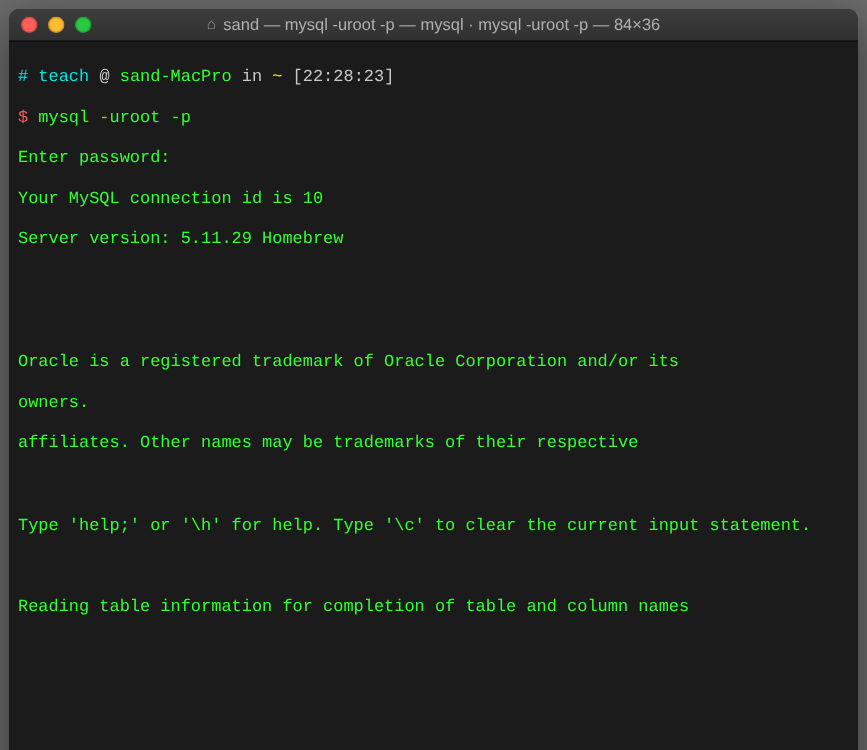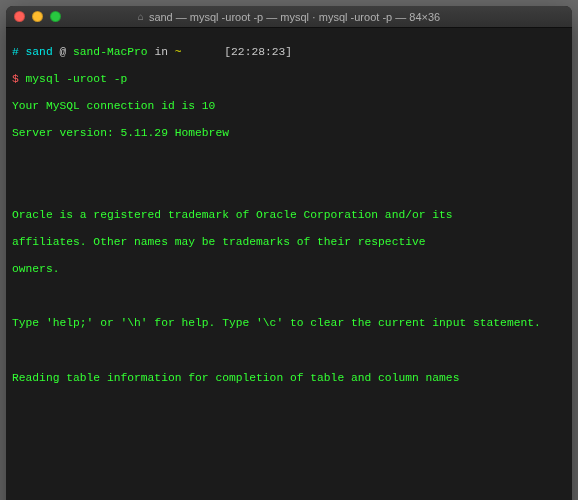--- a/index.html
+++ b/index.html
@@ -62,21 +62,21 @@
       word-break: break-word;
       min-height: 466px;
     }
     .line { display: block; }
     .p-hash   { color: #00e5e5; } 
     .p-user   { color: #00e5e5; }
     .p-at     { color: #c8c8c8; }
     .p-host   { color: #33ff33; }
     .p-in     { color: #c8c8c8; }
     .p-cwd    { color: #e8e800; }
-    .p-time   { color: #c8c8c8; margin-left: 36px; }
+    .p-time   { color: #c8c8c8; }
     .p-dollar { color: #ff5c5c; }
     .cmd      { color: #33ff33; margin-top: 24px; }
     .out      { color: #33ff33; }
     .blank    { display:block; height:13.6px; }
   </style>
 </head>
 <body>
 
 <div class="window">
   <div class="titlebar">
@@ -85,29 +85,30 @@
       <div class="dot yellow"></div>
       <div class="dot green"></div>
     </div>
     <div class="title">
       <span class="home-icon">⌂</span>
       <span>sand — mysql -uroot -p — mysql · mysql -uroot -p — 84×36</span>
     </div>
   </div>
 
   <div class="term">
-<span class="line"><span class="p-hash">#</span> <span class="p-user">sand</span> <span class="p-at">@</span> <span class="p-host">sand-MacPro</span> <span class="p-in">in</span> <span class="p-cwd">~</span> <span class="p-time">[22:28:23]</span></span>
+<span class="line"><span class="p-hash">#</span> <span class="p-user">teach</span> <span class="p-at">@</span> <span class="p-host">sand-MacPro</span> <span class="p-in">in</span> <span class="p-cwd">~</span> <span class="p-time">[22:28:23]</span></span>
 <span class="line"><span class="p-dollar">$</span> <span class="cmd">mysql -uroot -p</span></span>
+<span class="line out">Enter password:</span>
 <span class="line out">Your MySQL connection id is 10</span>
 <span class="line out">Server version: 5.11.29 Homebrew</span>
 <span class="blank"></span>
 <span class="blank"></span>
 <span class="line out">Oracle is a registered trademark of Oracle Corporation and/or its</span>
+<span class="line out">owners.</span>
 <span class="line out">affiliates. Other names may be trademarks of their respective</span>
-<span class="line out">owners.</span>
 <span class="blank"></span>
 <span class="line out">Type 'help;' or '\h' for help. Type '\c' to clear the current input statement.</span>
 <span class="blank"></span>
 <span class="line out">Reading table information for completion of table and column names</span>
 
 
 
 
 
 

